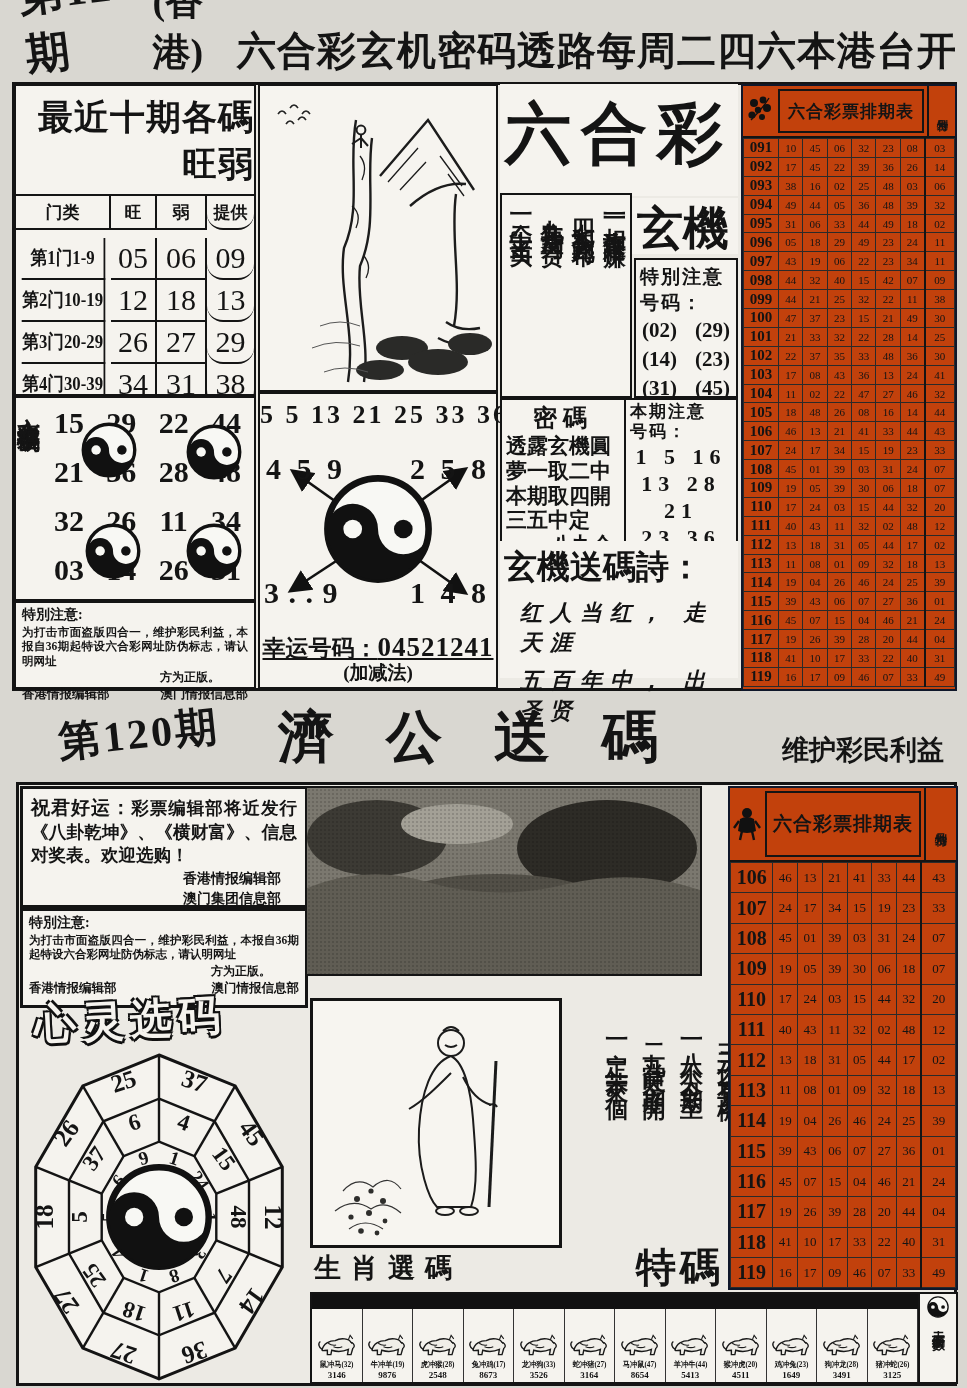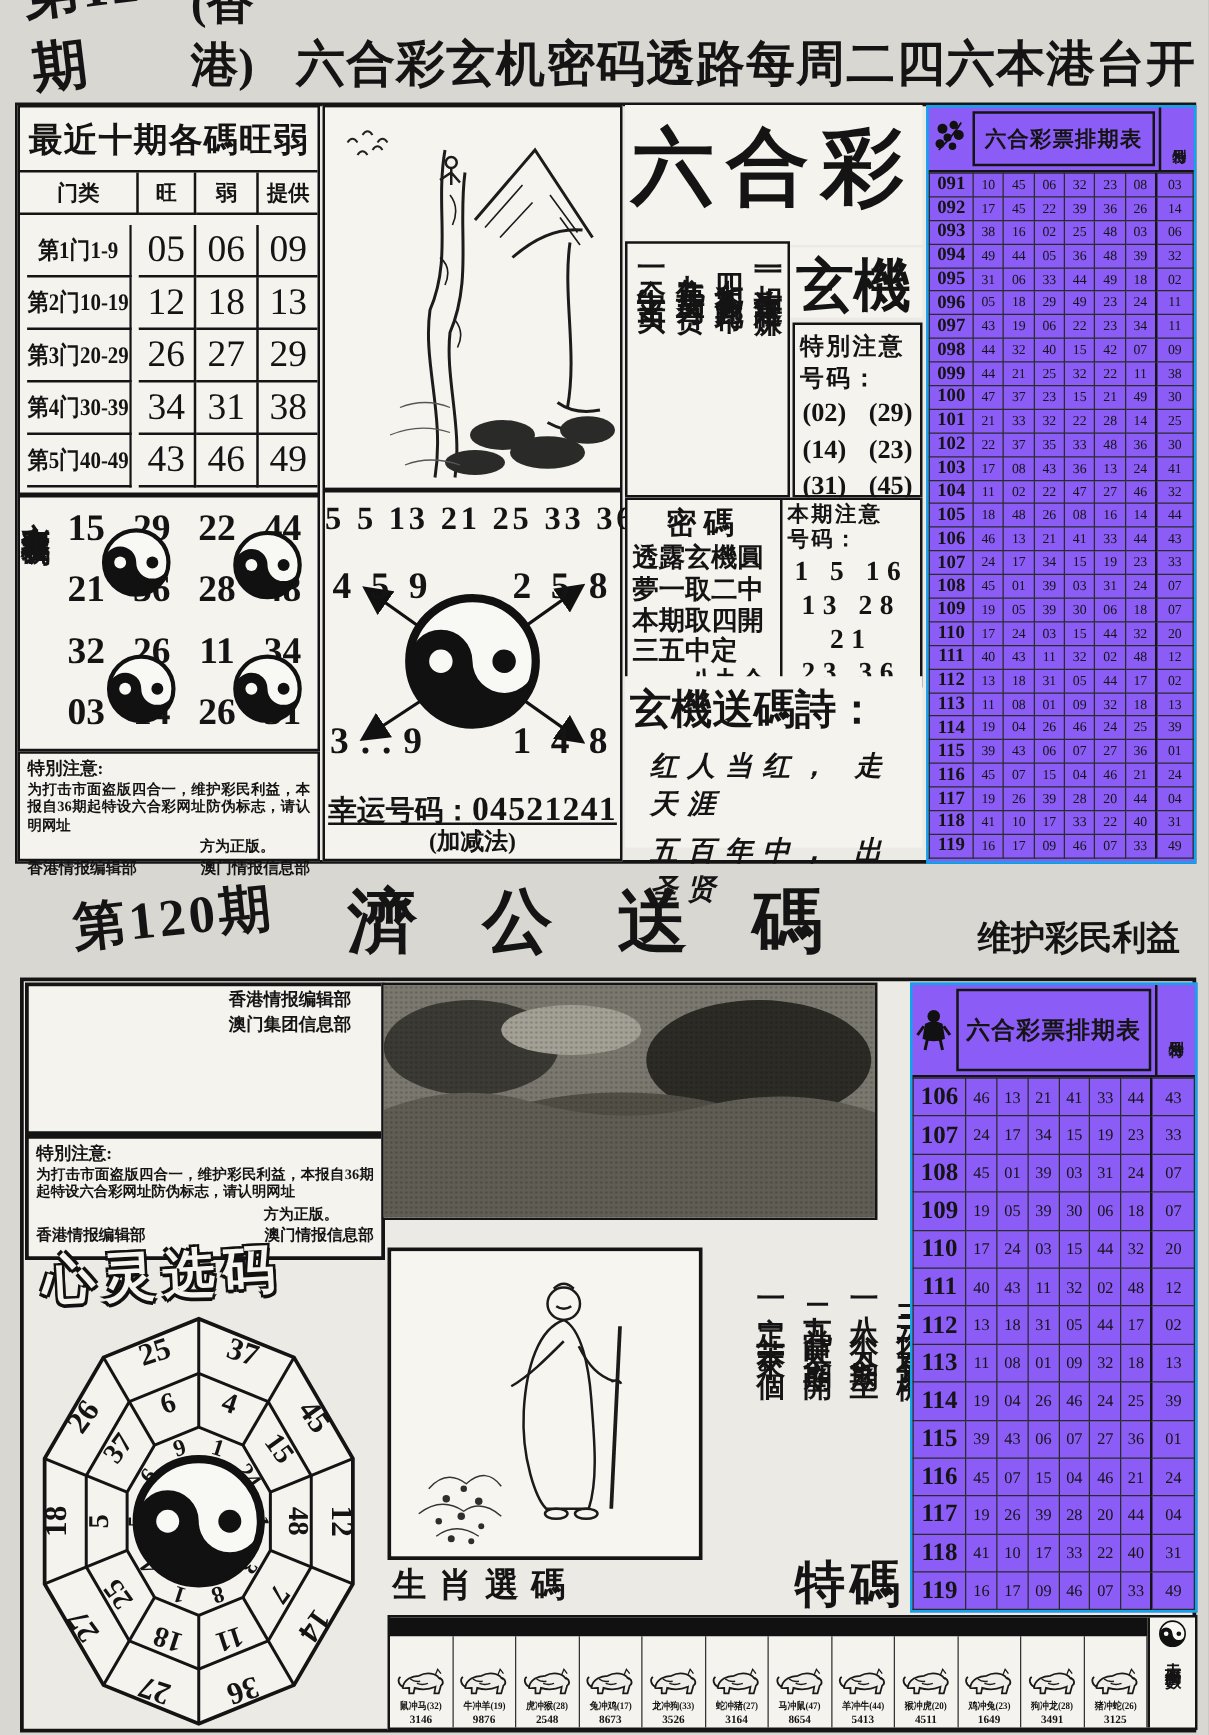--- a/index.html
+++ b/index.html
@@ -7,24 +7,24 @@
         font-family:"Liberation Serif","DejaVu Serif",serif;color:#141414;overflow:hidden;}
   .abs{position:absolute;}
   .panel{background:#f5f3ee;border:2px solid #141414;box-sizing:border-box;}
   .frame{border:3px solid #141414;box-sizing:border-box;background:#eceae4;}
   
   .top-header{display:flex;align-items:flex-end;gap:10px;}
   .issue-big{font-size:44px;font-weight:900;transform:rotate(-7deg);display:inline-block;letter-spacing:2px;}
   .hk{font-size:38px;font-weight:900;}
   .head-title{font-size:39px;font-weight:900;letter-spacing:1px;white-space:nowrap;}
   
-  .hc-title{font-size:27px;font-weight:900;text-align:center;padding:8px 0 6px;border-bottom:2px solid #141414;letter-spacing:1px;}
+  .hc-title{font-size:35px;font-weight:900;text-align:right;padding:8px 0 6px;border-bottom:2px solid #141414;letter-spacing:1px;}
   .hc-grid{display:grid;grid-template-columns:95px 46px 50px 1fr;grid-auto-rows:1fr;height:252px;}
   .hc-grid>div{border-right:2px solid #141414;border-bottom:2px solid #141414;display:flex;align-items:center;justify-content:center;}
-  .hc-grid>div:nth-child(4n){border-right:none;}
+  .hc-grid>div:nth-child(4n){border-right:none;border-radius:16px;}
   .hc-h{font-size:17px;font-weight:900;height:32px;}
   .hc-gate{font-size:19px;font-weight:900;transform:scaleX(.88);white-space:nowrap;}
   .hc-num{font-size:30px;}
   
   .lucky{display:flex;}
   .lucky-title{writing-mode:vertical-rl;text-orientation:upright;font-size:23px;font-weight:900;
                padding:2px 1px;line-height:1;letter-spacing:2px;}
   .lucky-area{position:relative;flex:1;}
   .lucky-row{display:flex;justify-content:space-between;padding:0 6px;height:49px;align-items:center;}
   .lucky-row span{font-size:30px;font-weight:600;width:44px;text-align:center;}
@@ -54,21 +54,21 @@
   .mima-left{width:124px;border-right:2px solid #141414;padding:2px 4px;box-sizing:border-box;}
   .mima-title{font-size:24px;font-weight:900;text-align:center;letter-spacing:6px;}
   .mima-line{font-size:21px;font-weight:900;line-height:1.18;white-space:nowrap;}
   .mima-line.last{text-align:right;padding-right:6px;}
   .benqi{flex:1;padding:2px 4px;}
   .benqi-title{font-size:17px;font-weight:900;letter-spacing:2px;line-height:1.2;}
   .benqi-row{font-size:22px;font-weight:600;letter-spacing:6px;text-align:center;line-height:1.23;}
   .shi-title{font-size:33px;font-weight:900;padding:4px 4px 0;}
   .shi-line{font-size:22px;font-weight:900;padding:8px 0 0 20px;letter-spacing:8px;font-style:italic;}
   
-  .sched{background:#8b5cf6;border:2px solid #0ea5e9;box-sizing:border-box;}
+  .sched{background:#c2410c;border:2px solid #0f172a;box-sizing:border-box;}
   .sched-head{display:flex;align-items:stretch;border-bottom:2px solid #141414;}
   .sched-head .ttl{flex:1;display:flex;align-items:center;justify-content:center;font-weight:900;
                    border:2px solid #141414;margin:3px;letter-spacing:1px;}
   .sched-head .spec-h{writing-mode:vertical-rl;text-orientation:upright;display:flex;align-items:center;justify-content:center;
                    font-weight:900;border-left:2px solid #141414;padding:0 2px;line-height:1;}
   table.schedt{border-collapse:collapse;width:100%;table-layout:fixed;}
   table.schedt td{border:1px solid #2a2a2a;text-align:center;padding:0;overflow:hidden;}
   #sched-top-body td{height:17.9px;font-size:11px;}
   #sched-top-body td.per{font-size:15px;font-weight:700;}
   #sched-bottom-body td{height:29.4px;font-size:13px;}
@@ -654,20 +654,23 @@
     </table>
   </div>
 
   <div class="abs frame" style="left:16px;top:782px;width:941px;height:604px;"></div>
 
   <div class="abs b-issue" style="left:58px;top:706px;">第120期</div>
   <div class="abs b-title" style="left:278px;top:700px;">濟公送碼</div>
   <div class="abs b-note" style="left:782px;top:732px;">维护彩民利益</div>
 
   <div class="abs panel" style="left:20px;top:786px;width:288px;height:122px;border-width:3px;">
+    <div class="greet">
+      <b>祝君好运：</b><span>彩票编辑部将近发行《八卦乾坤》、《横财富》、信息对奖表。欢迎选购！</span>
+    </div>
     <div class="greet-sig">香港情报编辑部</div>
     <div class="greet-sig">澳门集团信息部</div>
   </div>
 
   <div class="abs panel" style="left:20px;top:908px;width:288px;height:100px;border-width:3px;">
     <div class="notice-t">特別注意:</div>
     <div class="notice-b">为打击市面盗版四合一，维护彩民利益，本报自36期起特设六合彩网址防伪标志，请认明网址</div>
     <div class="notice-mid">方为正版。</div>
     <div class="sig-row">
       <span>香港情报编辑部</span>

